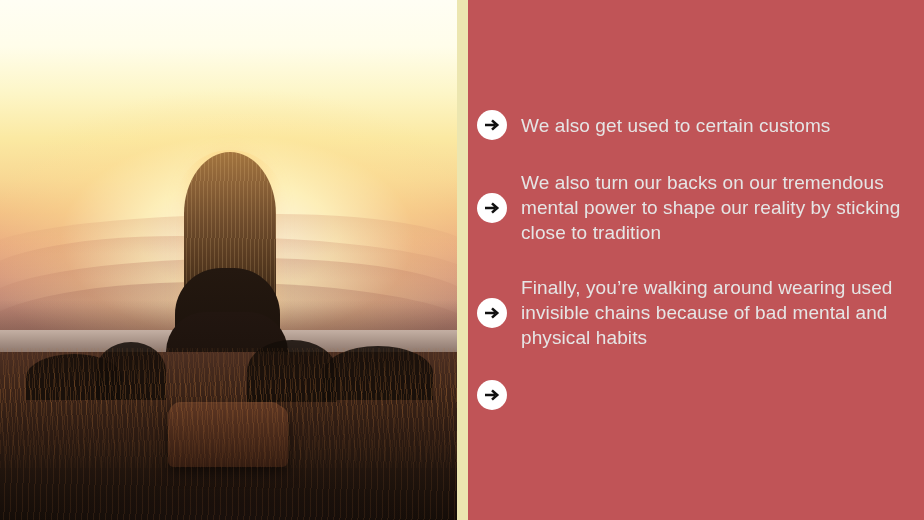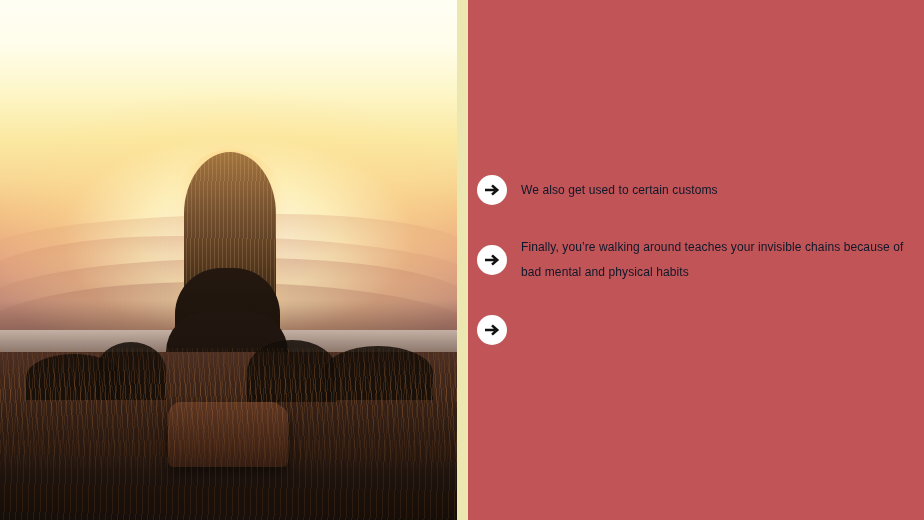--- a/index.html
+++ b/index.html
@@ -288,22 +288,22 @@
     height: 30px;
     border-radius: 50%;
     background: #ffffff;
     display: flex;
     align-items: center;
     justify-content: center;
   }
   .arrow-icon svg { display: block; }
 
   .bullet-text {
-    color: #0f172a;
-    font-size: 12px;
+    color: #e5e5e5;
+    font-size: 19px;
     line-height: 25px;
     font-weight: 400;
     letter-spacing: .1px;
     max-width: 392px;
   }
 </style>
 </head>
 <body>
 
 <div class="slide">
@@ -341,28 +341,36 @@
 
       <div class="bullet-item">
         <span class="arrow-icon">
           <svg width="20" height="20" viewBox="0 0 20 20" aria-hidden="true">
             <path d="M3 10 h10 M10 5.4 L15.2 10 L10 14.6" fill="none" stroke="#111111" stroke-width="2.6" stroke-linecap="butt" stroke-linejoin="miter"></path>
           </svg>
         </span>
         <span class="bullet-text">We also get used to certain customs</span>
       </div>
 
-
       <div class="bullet-item">
         <span class="arrow-icon">
           <svg width="20" height="20" viewBox="0 0 20 20" aria-hidden="true">
             <path d="M3 10 h10 M10 5.4 L15.2 10 L10 14.6" fill="none" stroke="#111111" stroke-width="2.6" stroke-linecap="butt" stroke-linejoin="miter"></path>
           </svg>
         </span>
-        <span class="bullet-text">Finally, you’re walking around teaches your invisible chains because of bad mental and physical habits</span>
+        <span class="bullet-text">We also turn our backs on our tremendous mental power to shape our reality by sticking close to tradition</span>
+      </div>
+
+      <div class="bullet-item">
+        <span class="arrow-icon">
+          <svg width="20" height="20" viewBox="0 0 20 20" aria-hidden="true">
+            <path d="M3 10 h10 M10 5.4 L15.2 10 L10 14.6" fill="none" stroke="#111111" stroke-width="2.6" stroke-linecap="butt" stroke-linejoin="miter"></path>
+          </svg>
+        </span>
+        <span class="bullet-text">Finally, you’re walking around wearing used invisible chains because of bad mental and physical habits</span>
       </div>
 
       <div class="bullet-item">
         <span class="arrow-icon">
           <svg width="20" height="20" viewBox="0 0 20 20" aria-hidden="true">
             <path d="M3 10 h10 M10 5.4 L15.2 10 L10 14.6" fill="none" stroke="#111111" stroke-width="2.6" stroke-linecap="butt" stroke-linejoin="miter"></path>
           </svg>
         </span>
       </div>
 

